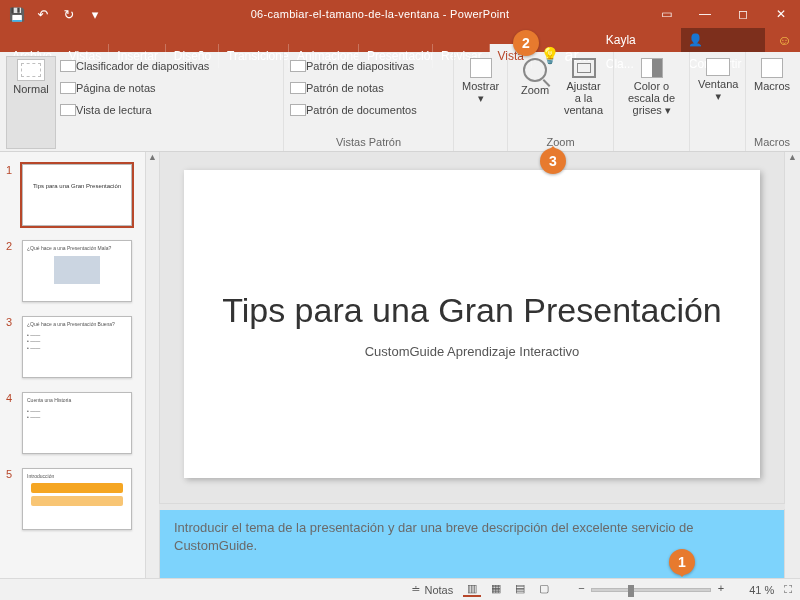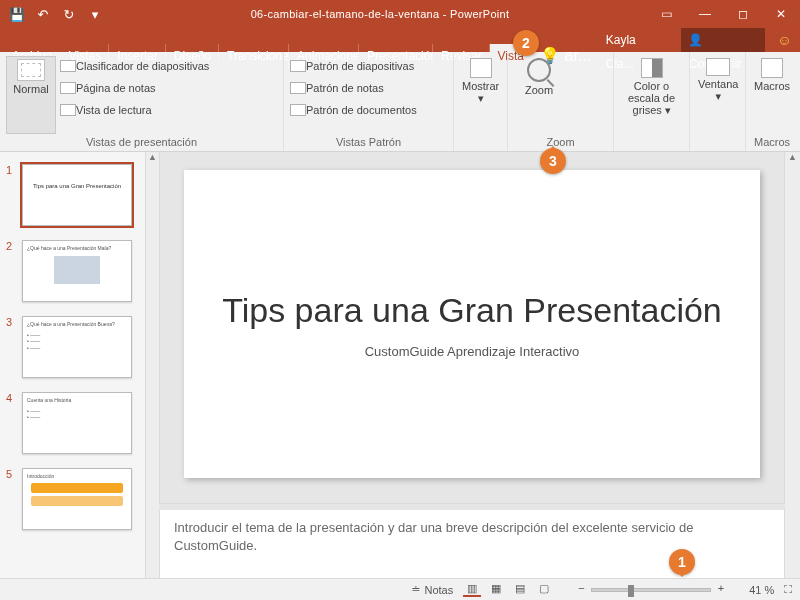--- a/index.html
+++ b/index.html
@@ -54,21 +54,21 @@
   .thumb.sel { outline: 2px solid #B7472A; }
   .thumb.t5 .bar { height: 10px; margin: 3px 4px; background: #F5A623; border-radius: 2px; }
   .thumb.t5 .bar.b2 { background: #F8C574; }
 
   .slide-area { flex: 1; background: #E6E6E6; position: relative; }
   .slide-area .vscroll { position: absolute; top: 0; right: 0; bottom: 0; width: 16px; background: #EDEDED; border-left: 1px solid #DADADA; }
   .slide-area .vscroll .arrow { height: 14px; text-align: center; font-size: 9px; color: #777; }
   .slide { position: absolute; top: 18px; left: 24px; right: 40px; bottom: 100px; background: #fff; box-shadow: 2px 2px 6px rgba(0,0,0,.25); display: flex; flex-direction: column; align-items: center; justify-content: center; }
   .slide h1 { font-weight: 300; font-size: 34px; color: #333; text-align: center; line-height: 1.25; }
   .slide .sub { margin-top: 12px; font-size: 13px; color: #555; }
-  .notes { position: absolute; left: 0; right: 16px; bottom: 0; height: 70px; background: #ffffff; border-top: 1px solid #DADADA; padding: 10px 14px; font-size: 13px; color: #6A6A6A; line-height: 1.35; }
+  .notes { position: absolute; left: 0; right: 16px; bottom: 0; height: 70px; background: #7dd3fc; border-top: 1px solid #DADADA; padding: 10px 14px; font-size: 13px; color: #6A6A6A; line-height: 1.35; }
   .notes-scroll { position: absolute; right: -16px; top: 0; bottom: 0; width: 16px; background: #EDEDED; border-left: 1px solid #DADADA; }
   .notes::before { content:""; position:absolute; left:-1px; top:-6px; right:-1px; height:6px; background:#E6E6E6; border-top:1px solid #DADADA; }
 
   
   .status { height: 22px; background: #F1F1F1; border-top: 1px solid #DADADA; display: flex; align-items: center; font-size: 11px; color: #555; padding: 0 8px; gap: 10px; }
   .status .spacer { flex: 1; }
   .status .notes-btn { display: flex; align-items: center; gap: 4px; }
   .view-btns { display: flex; gap: 6px; align-items: center; }
   .view-btns span { width: 18px; height: 14px; display:inline-flex; align-items:center; justify-content:center; border-bottom: 2px solid transparent; }
   .view-btns span.sel { border-bottom-color: #B7472A; }
@@ -141,21 +141,20 @@
         <div class="row">
             <span class="ico-sm"></span>
             <span>Página de notas</span>
           </div>
         <div class="row">
             <span class="ico-sm"></span>
             <span>Vista de lectura</span>
           </div>
       </div>
     </div>
-    <div class="group-label">Vistas de presentación</div>
   </div>
 
   <div class="group" style="width:170px">
     <div class="group-body">
       <div class="stack">
         <div class="row">
             <span class="ico-sm"></span>
             <span>Patrón de diapositivas</span>
           </div>
         <div class="row">
@@ -179,20 +178,24 @@
       </div>
     </div>
     <div class="group-label"></div>
   </div>
 
   <div class="group" style="width:106px">
     <div class="group-body">
       <div class="big-btn">
         <div class="mag"></div>
         <div>Zoom</div>
+      </div>
+      <div class="big-btn" style="width:56px">
+        <div class="fit"></div>
+        <div>Ajustar a la ventana</div>
       </div>
     </div>
     <div class="group-label">Zoom</div>
   </div>
 
   <div class="group" style="width:76px">
     <div class="group-body">
       <div class="big-btn" style="width:70px">
         <div style="width:22px;height:20px;border:1px solid #B0B0B0;background:linear-gradient(90deg,#fff 50%,#888 50%)"></div>
         <div><span>Color o escala de grises</span> <span>▾</span></div>

